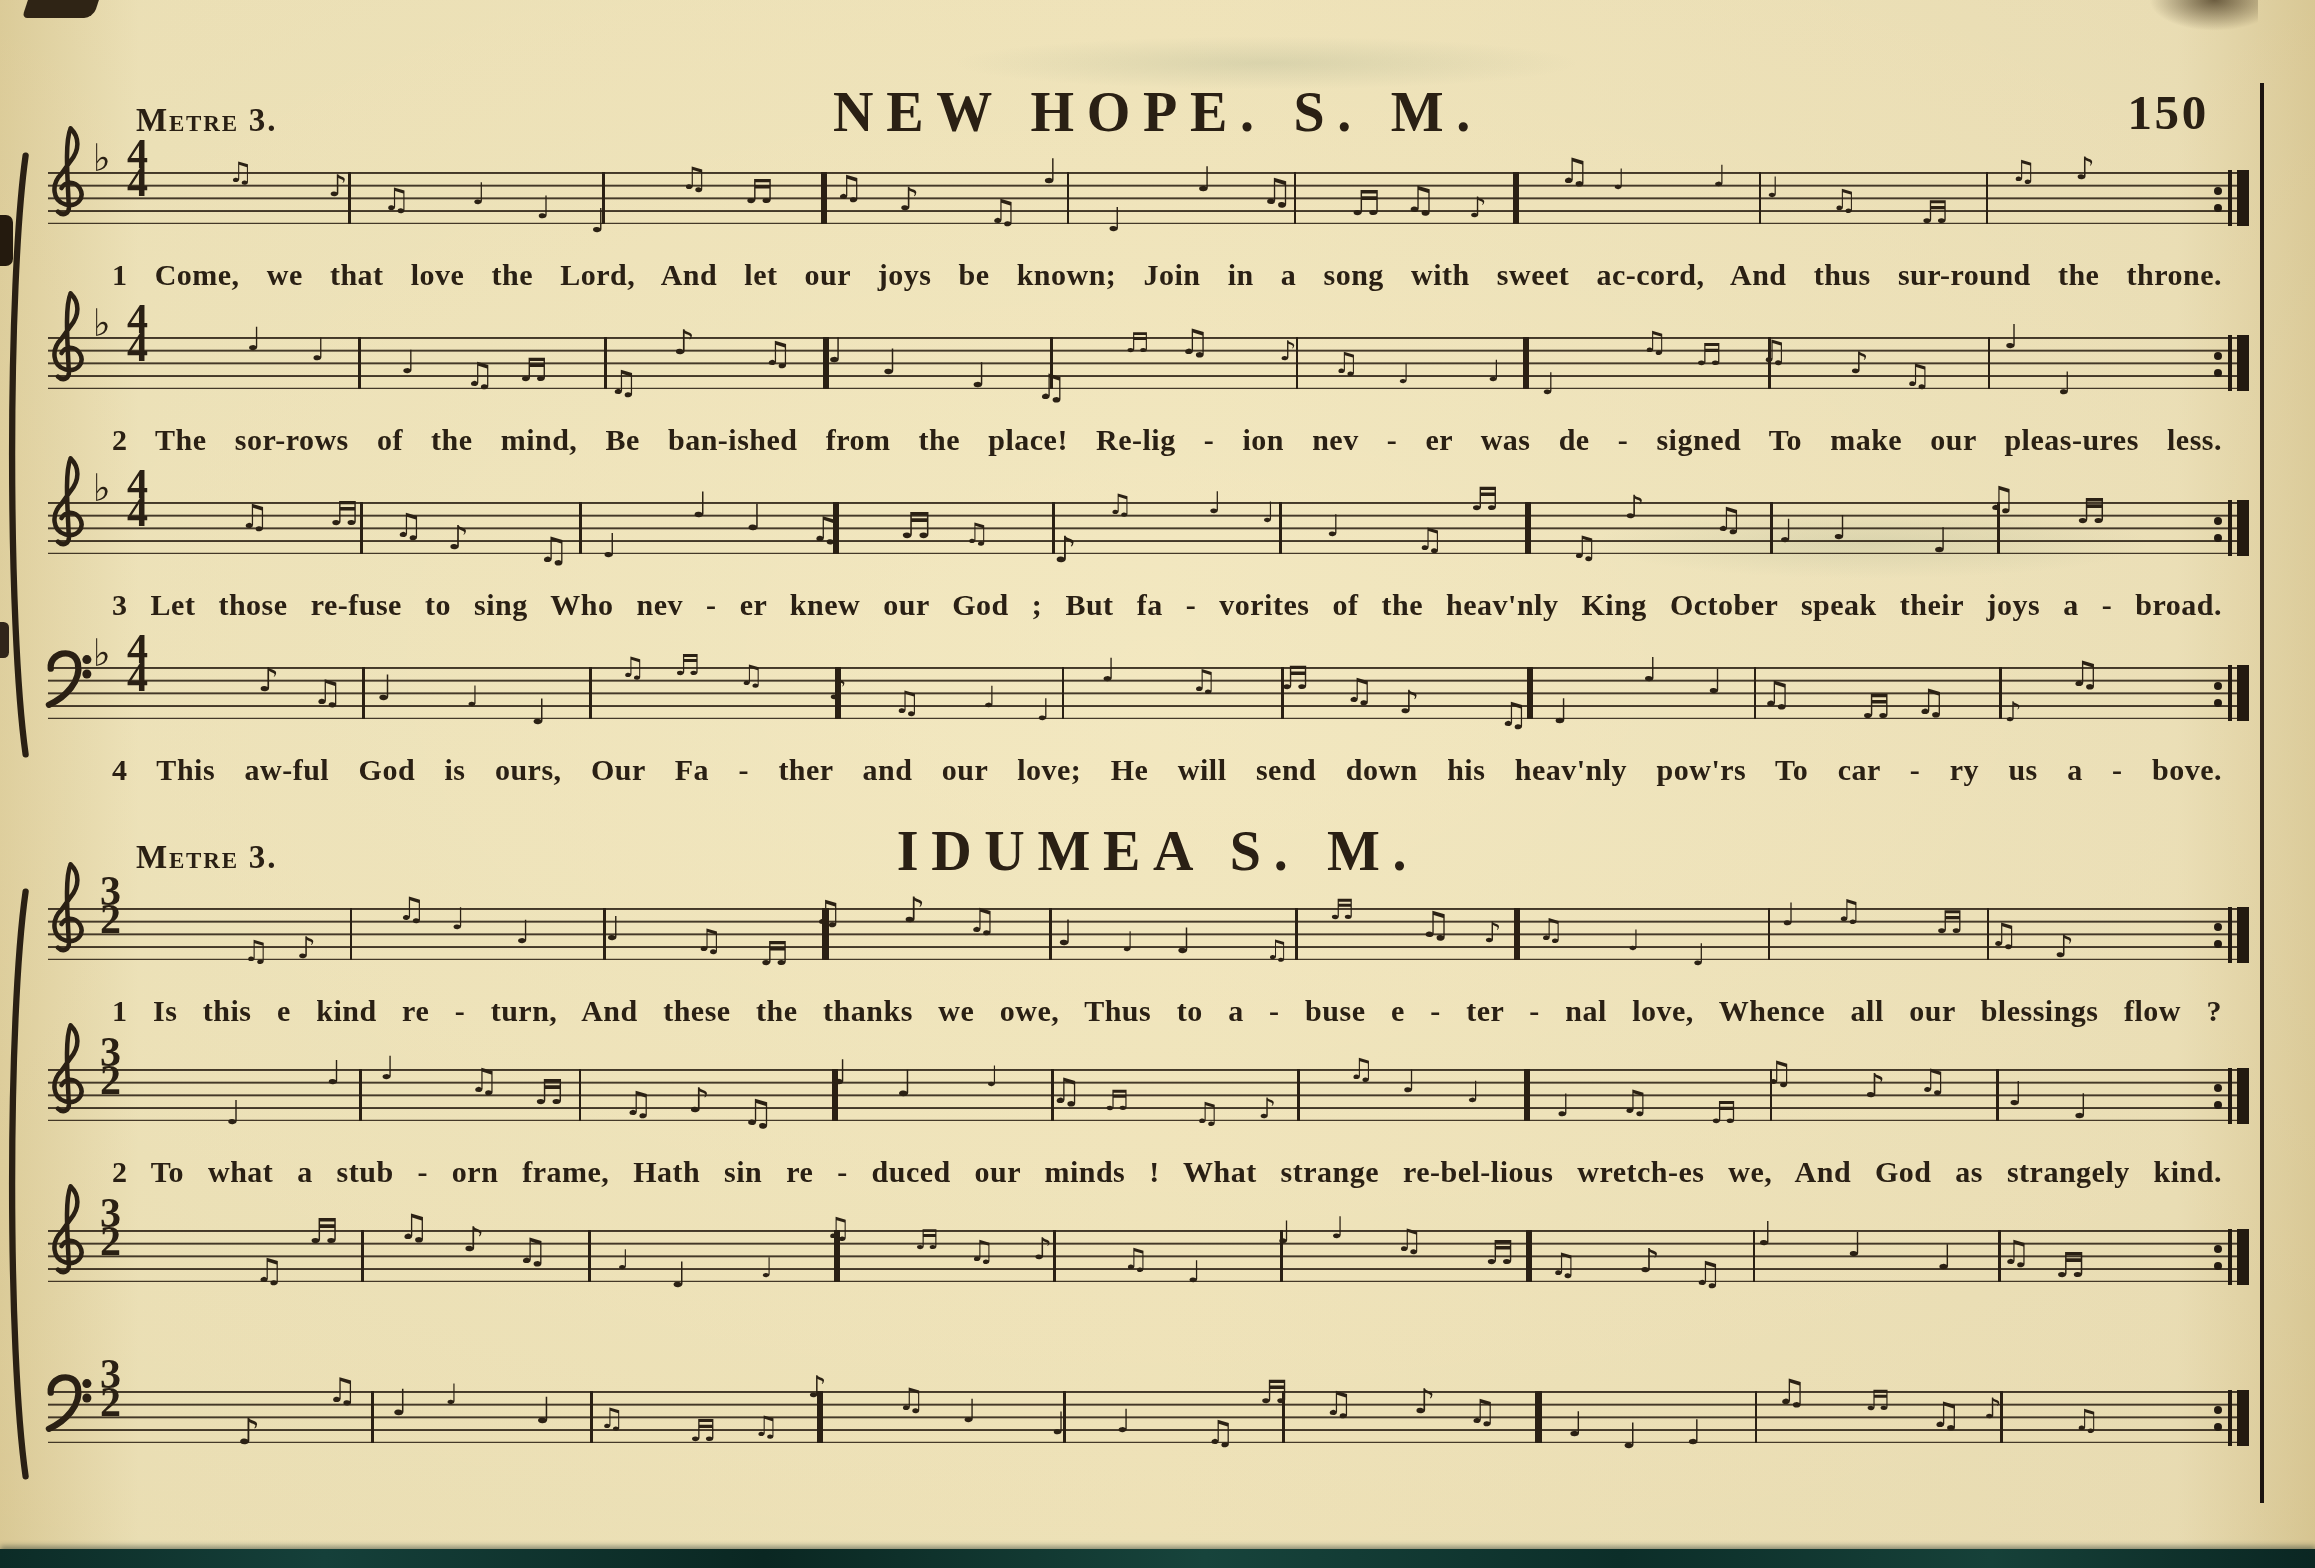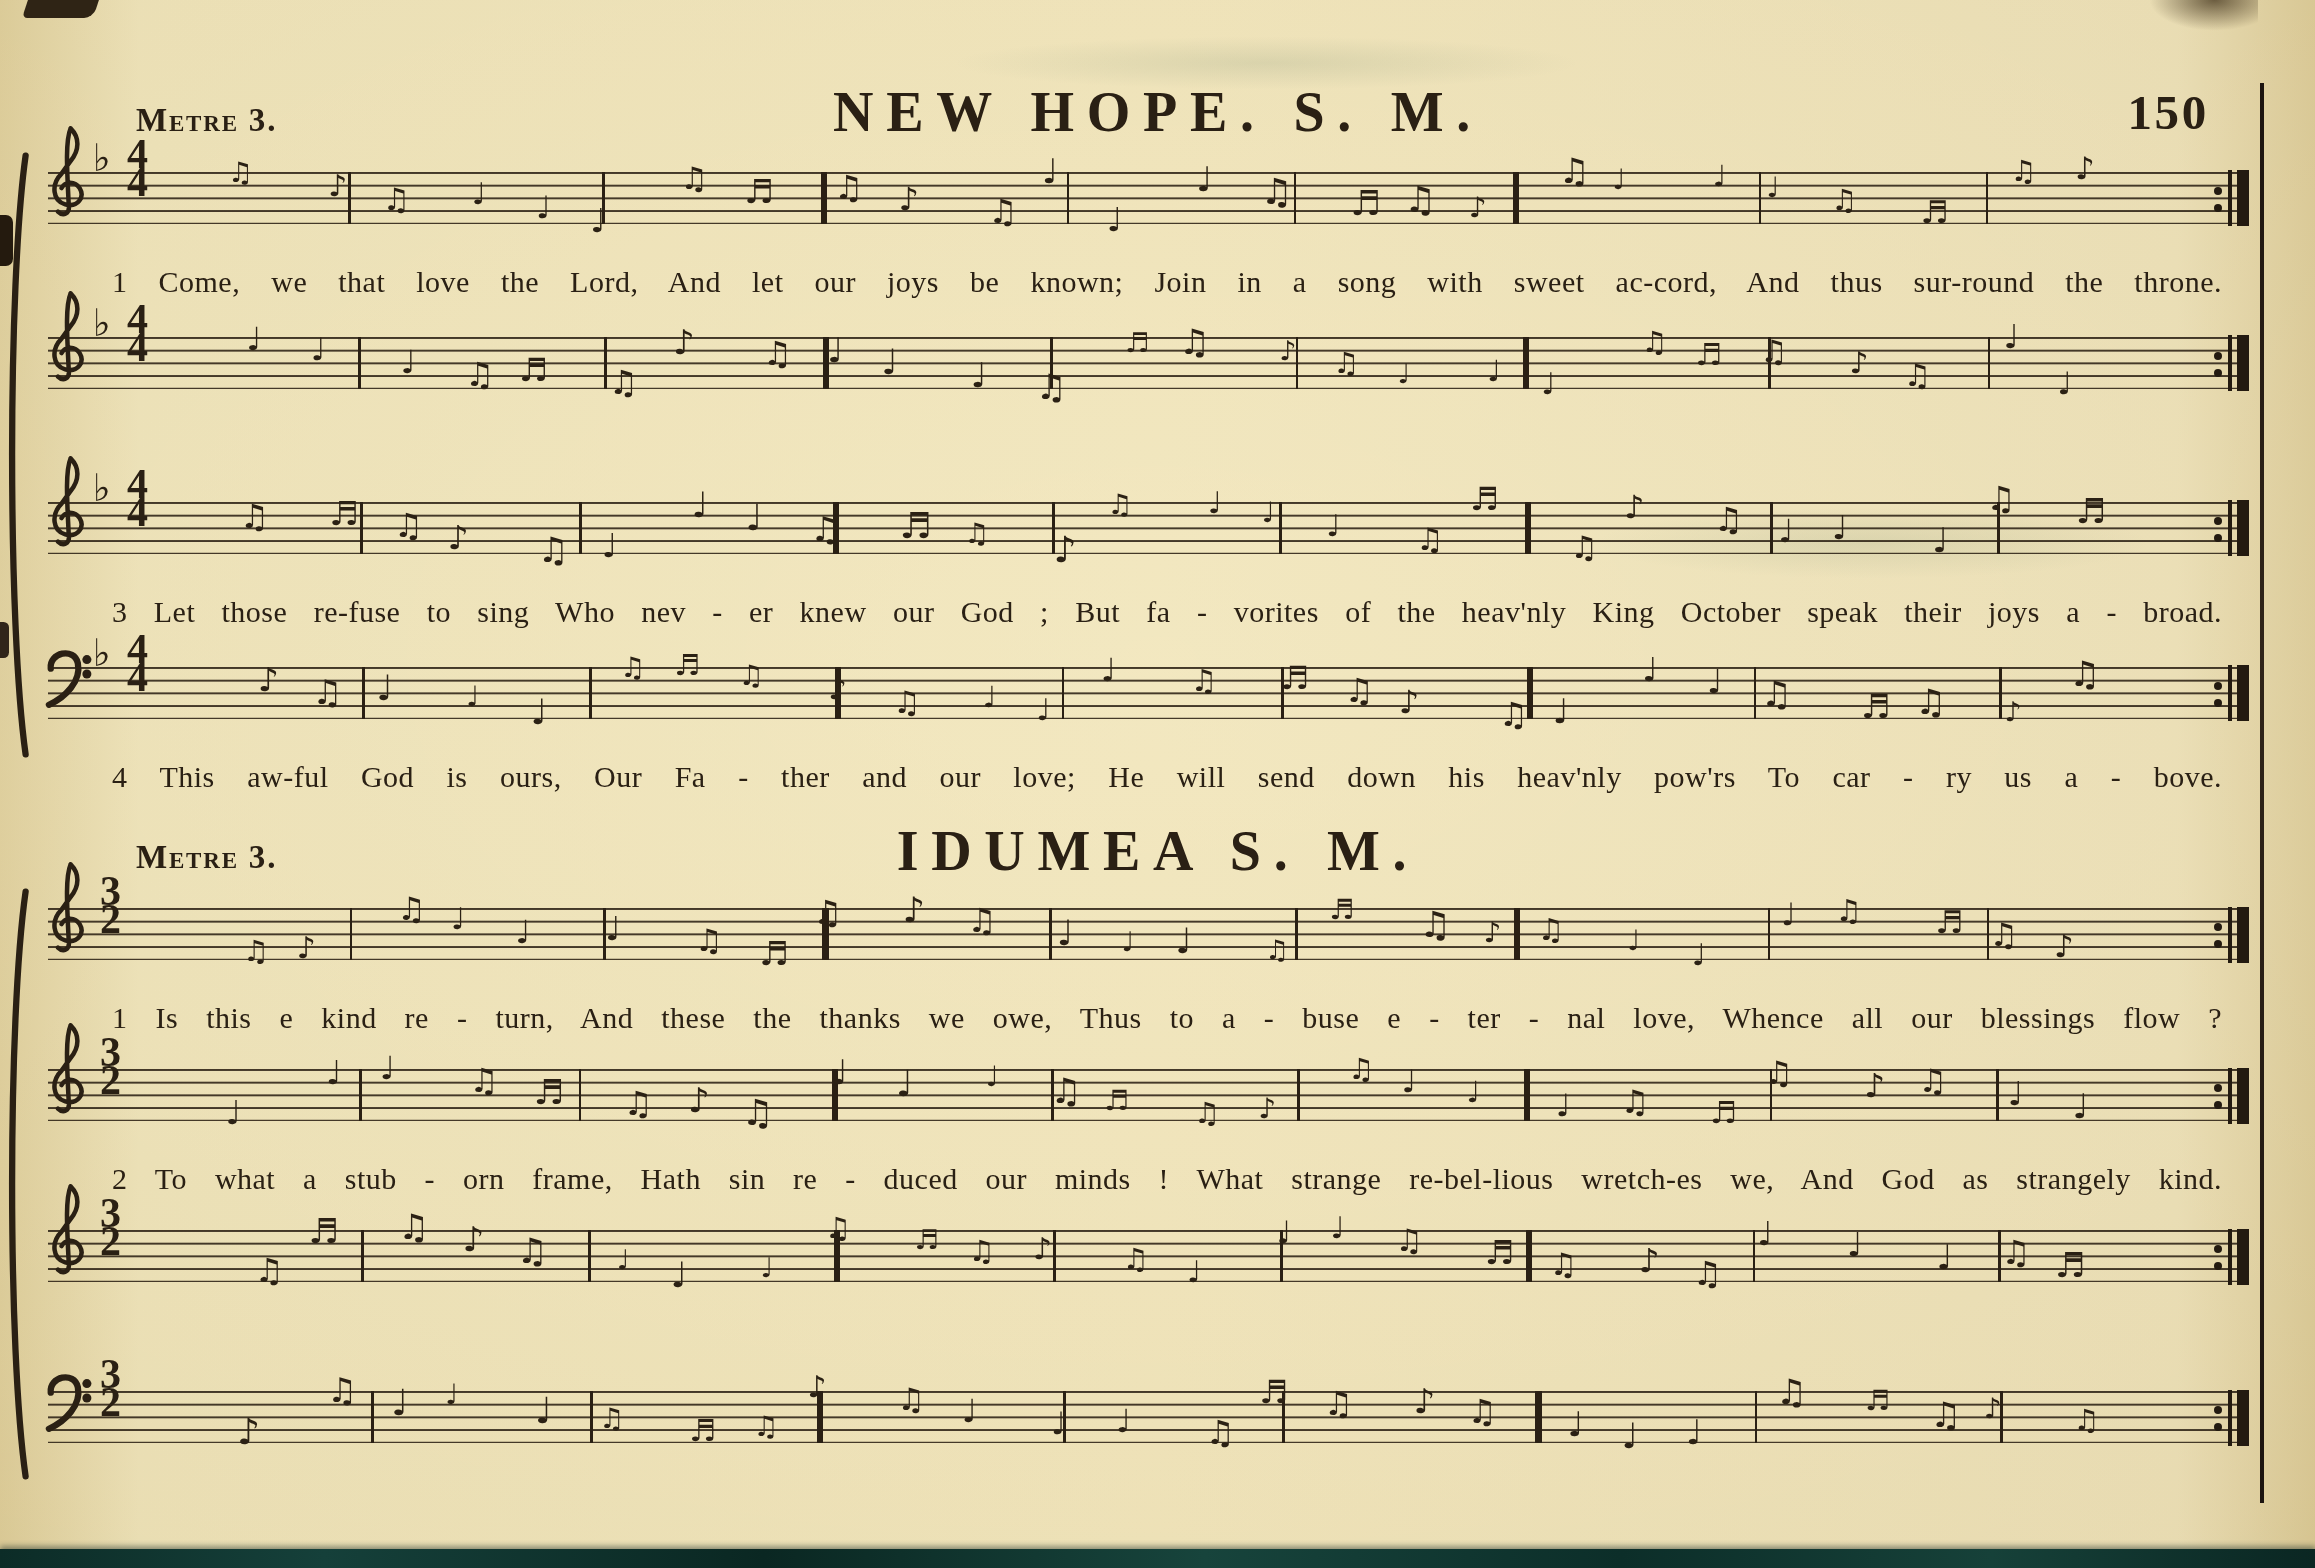--- a/index.html
+++ b/index.html
@@ -68,24 +68,24 @@
   .bar-bold{width:6.3px;}
   .final-thick{position:absolute;right:0;top:-1.8px;width:11.8px;height:56px;background:#231a10;}
   .final-thin{position:absolute;right:17px;top:-1.8px;width:3.6px;height:56px;background:#231a10;}
   .rdot{position:absolute;right:27px;width:8.1px;height:8.1px;border-radius:50%;background:#231a10;}
   .rdot.d1{top:14.5px;} .rdot.d2{top:32px;}
   .note{
     position:absolute;font-family:"DejaVu Sans",sans-serif;
     color:#2b2114;user-select:none;line-height:1;
   }
   .lyric{
-    margin:10px 94px 0 112px;
+    margin:3px 94px 0 112px;
     font-size:30px;letter-spacing:0.5px;word-spacing:6.3px;
     text-align:justify;text-align-last:justify;
-    white-space:nowrap;overflow:hidden;
+    white-space:nowrap;overflow:hidden;font-weight:bold;
   }
 </style>
 </head>
 <body>
 
 <div class="page">
 
   <div class="artifact corner-tl"></div>
   <div class="artifact corner-tr"></div>
   <div class="artifact edge-left-1"></div>
@@ -201,20 +201,21 @@
           <span class="note" style="left: 65.09%; top: 49px; font-size: 29px;">♩</span>
           <span class="note" style="left: 67.51%; top: 61px; font-size: 30px;">♩</span>
           <span class="note" style="left: 71.99%; top: 20px; font-size: 29px;">♫</span>
           <span class="note" style="left: 74.41%; top: 32px; font-size: 30px;">♬</span>
           <span class="note" style="left: 77.29%; top: 28px; font-size: 31px;">♫</span>
           <span class="note" style="left: 81.31%; top: 40px; font-size: 30px;">♪</span>
           <span class="note" style="left: 83.72%; top: 52px; font-size: 31px;">♫</span>
           <span class="note" style="left: 88.21%; top: 11.8px; font-size: 33px;">♩</span>
           <span class="note" style="left: 90.62%; top: 60px; font-size: 31px;">♩</span>
         </div>
+        <div class="lyric">2 The sor-rows of the mind, Be ban-ished from the place! Re-lig - ion nev - er was de - signed To make our pleas-ures less.</div>
       </div>
       <div class="system">
         <div class="staffblock">
           <span class="clef"><svg viewBox="0 0 60 104">
               <path d="M34 6 C44 16 44 30 34 42 L24 56 C12 68 14 86 28 90 C42 94 50 82 44 72 C39 64 28 64 24 72 M34 6 C28 20 30 52 32 92 C33 100 26 104 20 98" fill="none" stroke="#2a2014" stroke-width="5" stroke-linecap="round"></path>
             </svg></span>
           <span class="flat">♭</span>
           <span class="tsig">
             <span>4</span>
             <span>4</span>

